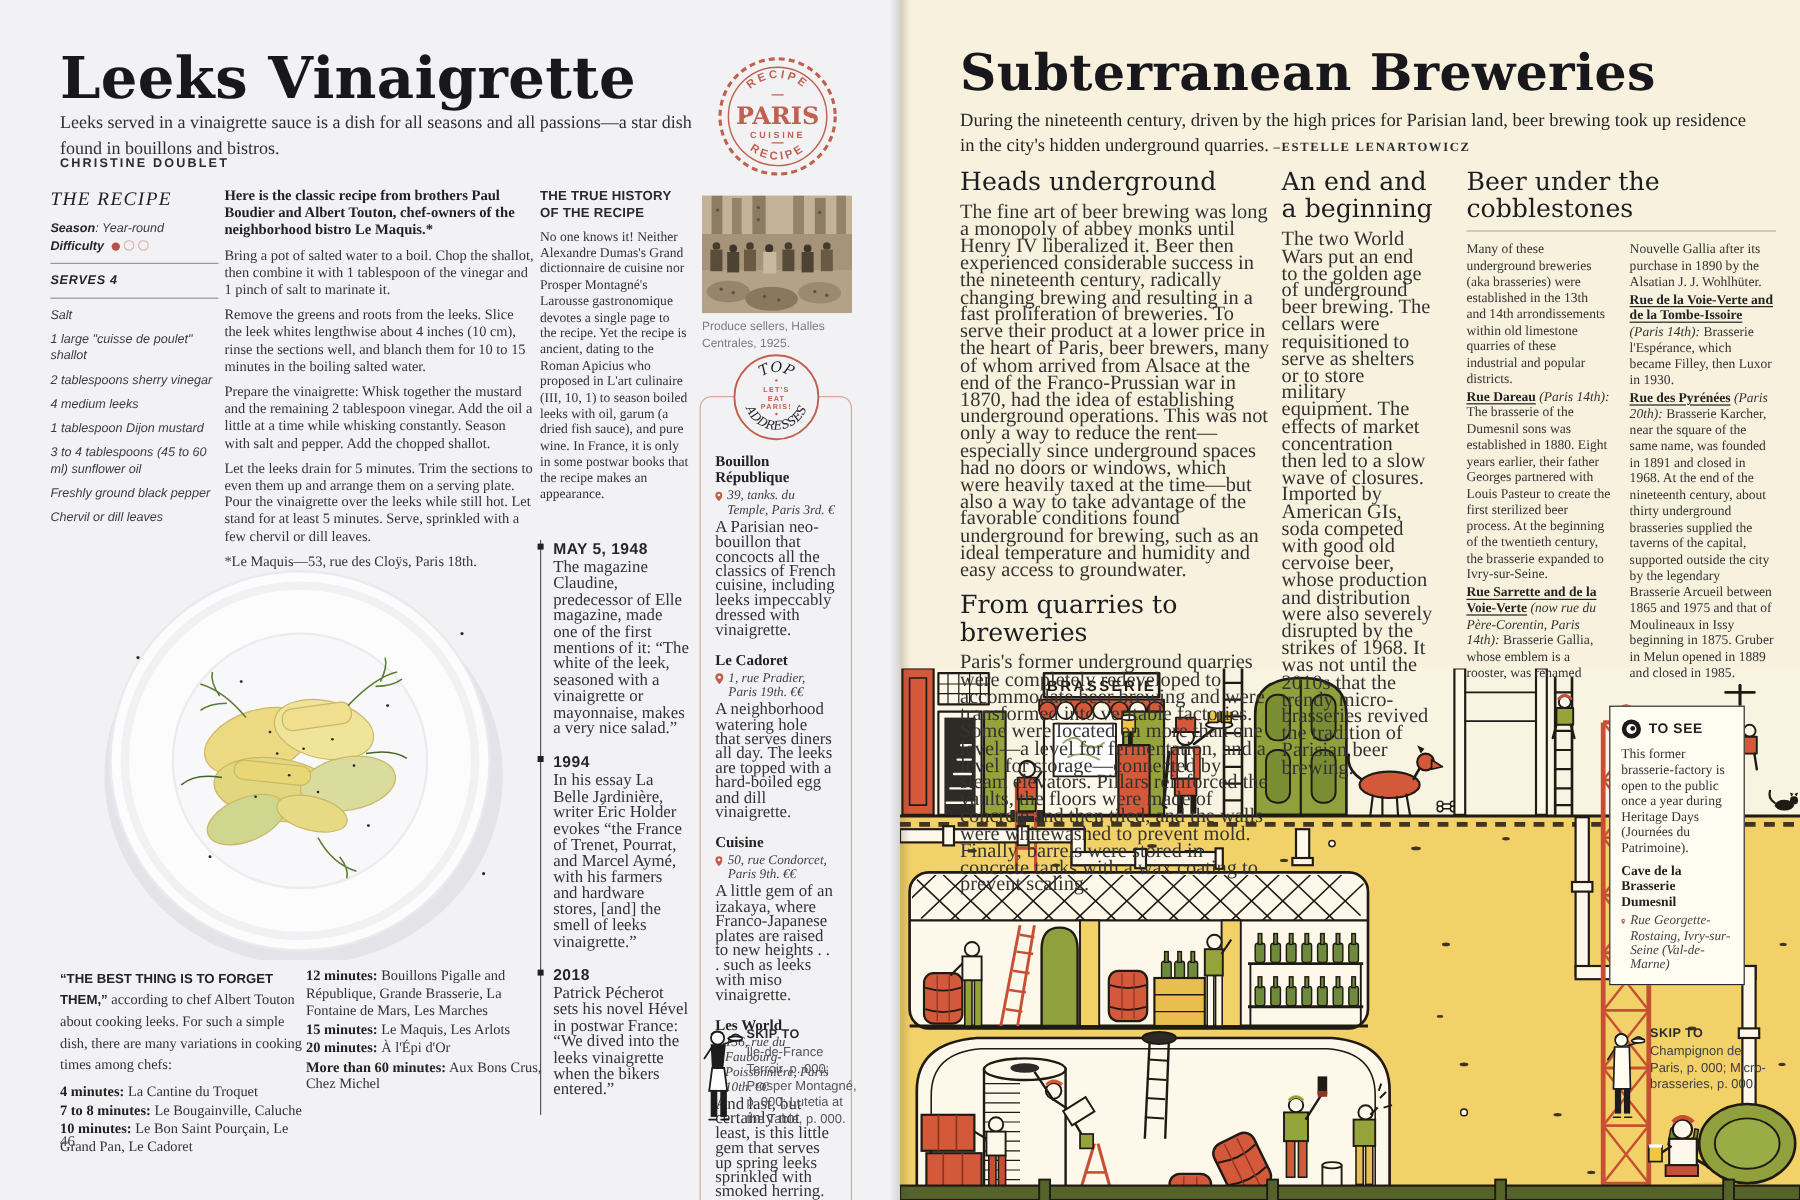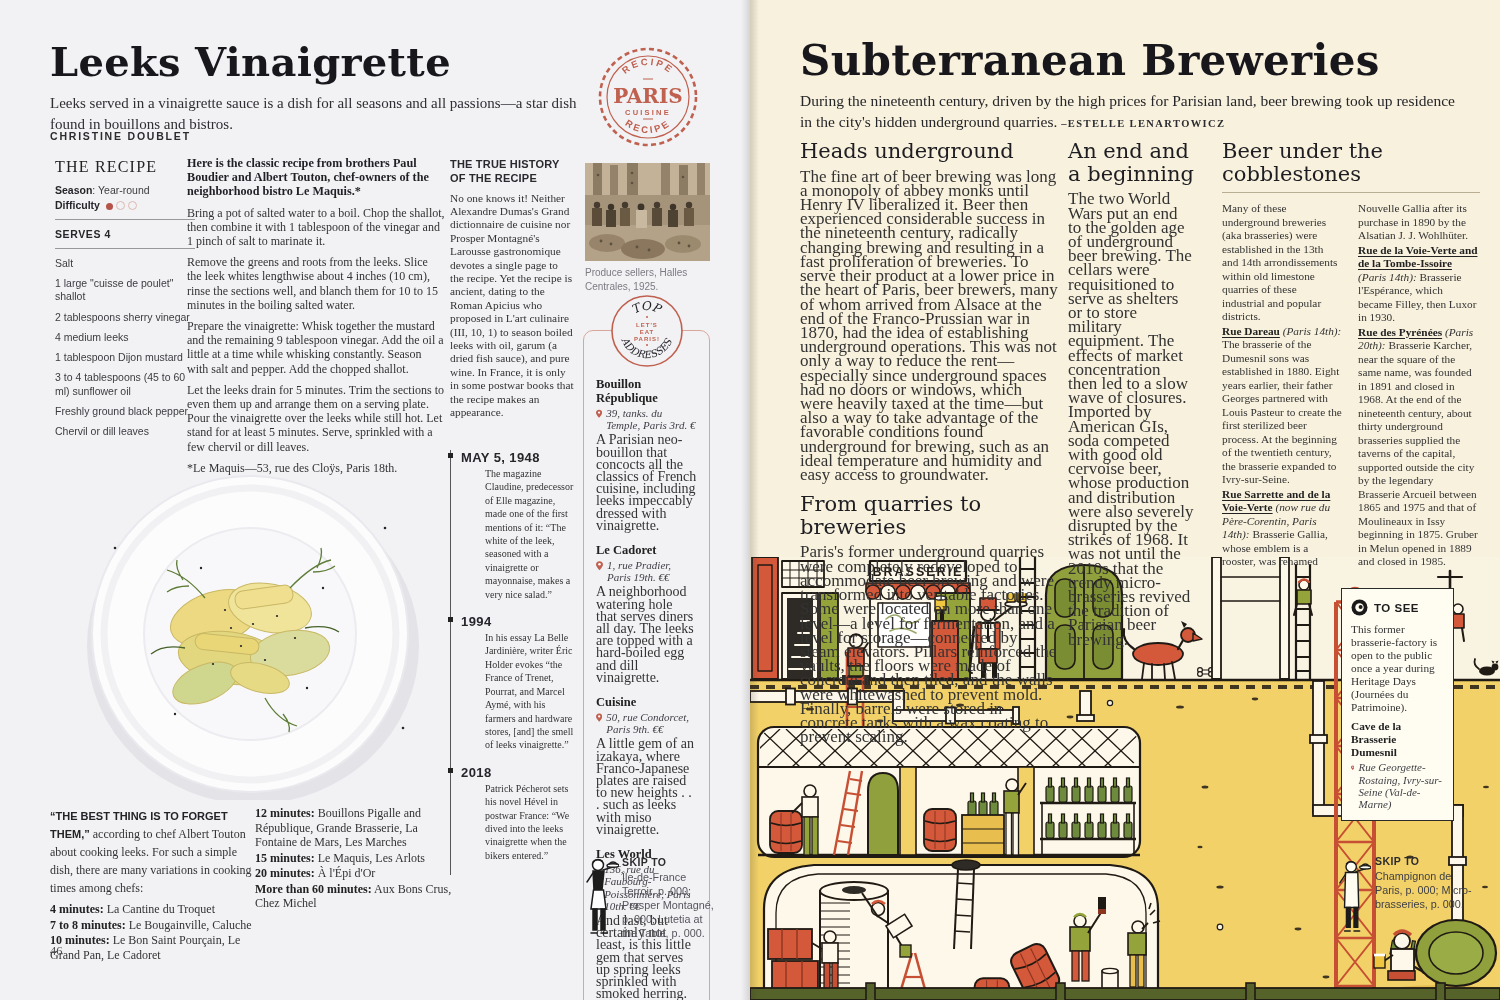--- a/index.html
+++ b/index.html
@@ -3,21 +3,21 @@
 <meta charset="utf-8">
 <style>
   html,body{margin:0;padding:0;background:#d8d8d8;}
   .spread{position:relative;width:1500px;height:1000px;overflow:hidden;font-family:"Liberation Serif",serif;}
   .abs{position:absolute;}
   .page{position:absolute;top:0;height:1000px;width:750px;}
   .page-left{left:0;background:#f2f2f5;}
   .page-right{left:750px;background:#f8f1dd;}
   .gutter{position:absolute;left:741px;top:0;width:18px;height:1000px;z-index:5;
     background:linear-gradient(90deg,rgba(0,0,0,0) 0%,rgba(60,50,40,.14) 45%,rgba(60,50,40,.18) 55%,rgba(0,0,0,0) 100%);}
-  h1.title{margin:0;font-family:"DejaVu Serif",serif;font-weight:600;font-size:40px;letter-spacing:.3px;color:#17171c;line-height:1;}
+  h1.title{margin:0;font-family:"DejaVu Serif",serif;font-weight:600;font-size:48px;letter-spacing:.3px;color:#17171c;line-height:1;}
   .deck{font-size:15px;line-height:1.38;color:#2e2e33;}
   .byline{font-family:"Liberation Sans",sans-serif;font-size:10.5px;font-weight:bold;letter-spacing:1.8px;color:#2b2b30;}
   .sans{font-family:"Liberation Sans",sans-serif;}
   .smallhead{font-family:"Liberation Sans",sans-serif;font-weight:bold;font-size:11px;line-height:1.25;color:#2a2a2e;letter-spacing:.2px;}
   .recipehead{font-size:16px;letter-spacing:1.2px;color:#222;}
   .kv{font-family:"Liberation Sans",sans-serif;font-size:10.5px;color:#3c3c40;margin-top:3px;}
   .kv b{color:#26262a;}
   .rule{border:0;border-top:1px solid #97979c;margin:8px 0;}
   .serves{font-family:"Liberation Sans",sans-serif;font-weight:bold;font-size:10.5px;letter-spacing:.6px;color:#26262a;}
   .ing{font-family:"Liberation Sans",sans-serif;font-size:10.5px;line-height:1.26;color:#3c3c40;margin-bottom:7px;}
@@ -25,21 +25,21 @@
   .dot.filled{background:#b5534a;}
   .dot.empty{border:1.4px solid #ddb8b0;}
   .method p{margin:0 0 7px 0;font-size:12px;line-height:14.2px;color:#333;}
   .method .intro{font-weight:bold;color:#1f1f24;font-size:12.2px;}
   .footnote{font-size:10.3px;color:#47474c;}
   .histbody{font-size:11.3px;line-height:13.4px;color:#333;margin-top:6px;}
   .timeline{border-left:1px solid #55555a;padding-left:10px;}
   .tl-entry{position:relative;margin-bottom:13px;}
   .tl-date{font-family:"Liberation Sans",sans-serif;font-weight:bold;font-size:13px;color:#26262a;letter-spacing:.4px;}
   .tl-date::before{content:"";position:absolute;left:-13px;top:3px;width:5px;height:5px;background:#222;}
-  .tl-text{font-size:10px;line-height:13.4px;color:#333;margin-top:2px;margin-left:24px;}
+  .tl-text{font-size:14px;line-height:13.4px;color:#333;margin-top:2px;}
   .addrbox{box-sizing:border-box;border:1.5px solid #d9a79a;border-radius:10px;padding:46px 12px 8px 12px;background:transparent;}
   .addr-name{font-weight:bold;font-size:12.5px;line-height:1.12;color:#222;}
   .addr-line{display:flex;gap:4px;margin-top:2px;}
   .addr-it{font-style:italic;font-size:11px;line-height:12.2px;color:#3f3f45;}
   .addr-body{font-size:14px;line-height:12.2px;color:#333;margin-top:3px;margin-bottom:11px;}
   .skiplabel{font-family:"Liberation Sans",sans-serif;font-weight:bold;font-size:10.5px;color:#2b2b2e;letter-spacing:.4px;}
   .skiptext{font-family:"Liberation Sans",sans-serif;font-size:10.8px;line-height:1.3;color:#55555c;margin-top:2px;}
   .btlead{font-family:"Liberation Sans",sans-serif;font-weight:bold;font-size:11px;color:#232327;}
   .btrest{font-size:12px;line-height:14.5px;color:#333;}
   .time-row{font-size:12px;line-height:14.5px;color:#333;margin-bottom:1px;}
@@ -65,21 +65,21 @@
 </head>
 <body>
 
 <div class="spread">
 
   <section class="page page-left">
     <h1 class="title abs" style="left:50px;top:42px;">Leeks Vinaigrette</h1>
     <div class="deck abs" style="left:50px;top:93px;width:565px;">Leeks served in a vinaigrette sauce is a dish for all seasons and all passions—a star dish found in bouillons and bistros.</div>
     <div class="byline abs" style="left:50px;top:130px;">CHRISTINE DOUBLET</div>
 
-    <div class="abs" style="left:55px;top:158px;width:140px;">
+    <div class="abs" style="left:42px;top:158px;width:140px;font-style:italic;">
       <div class="recipehead">THE RECIPE</div>
       <div class="kv" style="margin-top:8px;"><b>Season</b><span>: Year-round</span></div>
       <div class="kv"><b>Difficulty</b>
         <span class="dot filled"></span><span class="dot empty"></span><span class="dot empty"></span>
       </div>
       <hr class="rule">
       <div class="serves">SERVES 4</div>
       <hr class="rule">
       <div>
         <div class="ing">Salt</div>
@@ -90,21 +90,21 @@
         <div class="ing">3 to 4 tablespoons (45 to 60 ml) sunflower oil</div>
         <div class="ing">Freshly ground black pepper</div>
         <div class="ing">Chervil or dill leaves</div>
       </div>
     </div>
 
     <div class="abs method" style="left:187px;top:156px;width:258px;">
       <p class="intro">Here is the classic recipe from brothers Paul Boudier and Albert Touton, chef-owners of the neighborhood bistro Le Maquis.*</p>
       <p>Bring a pot of salted water to a boil. Chop the shallot, then combine it with 1 tablespoon of the vinegar and 1 pinch of salt to marinate it.</p>
       <p>Remove the greens and roots from the leeks. Slice the leek whites lengthwise about 4 inches (10 cm), rinse the sections well, and blanch them for 10 to 15 minutes in the boiling salted water.</p>
-      <p>Prepare the vinaigrette: Whisk together the mustard and the remaining 9 tablespoon vinegar. Add the oil a little at a time while whisking constantly. Season with salt and pepper. Add the chopped shallot.</p>
+      <p>Prepare the vinaigrette: Whisk together the mustard and the remaining 2 tablespoon vinegar. Add the oil a little at a time while whisking constantly. Season with salt and pepper. Add the chopped shallot.</p>
       <p>Let the leeks drain for 5 minutes. Trim the sections to even them up and arrange them on a serving plate. Pour the vinaigrette over the leeks while still hot. Let stand for at least 5 minutes. Serve, sprinkled with a few chervil or dill leaves.</p>
       <p class="footnote">*Le Maquis—53, rue des Cloÿs, Paris 18th.</p>
     </div>
 
     <div class="abs" style="left:450px;top:158px;width:124px;">
       <div class="smallhead">THE TRUE HISTORY OF THE RECIPE</div>
       <div class="histbody">No one knows it! Neither Alexandre Dumas's Grand dictionnaire de cuisine nor Prosper Montagné's Larousse gastronomique devotes a single page to the recipe. Yet the recipe is ancient, dating to the Roman Apicius who proposed in L'art culinaire (III, 10, 1) to season boiled leeks with oil, garum (a dried fish sauce), and pure wine. In France, it is only in some postwar books that the recipe makes an appearance.</div>
     </div>
     <div class="abs timeline" style="left:450px;top:450px;width:114px;">
       <div class="tl-entry">

